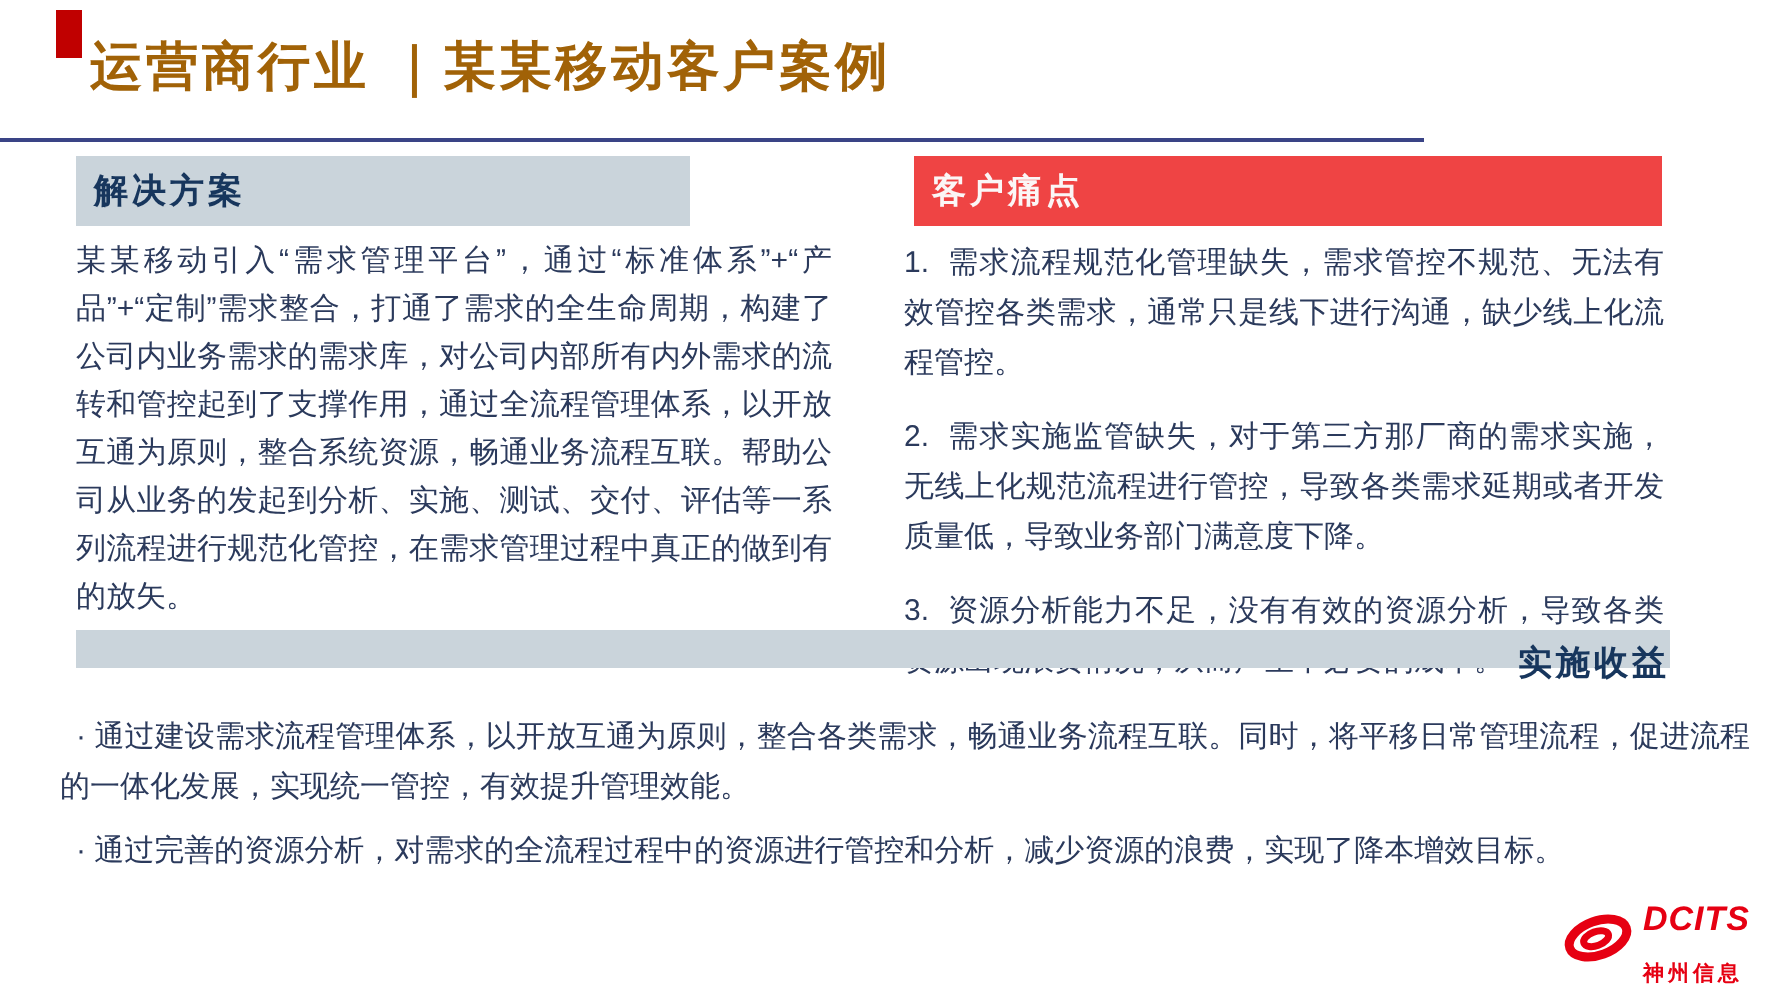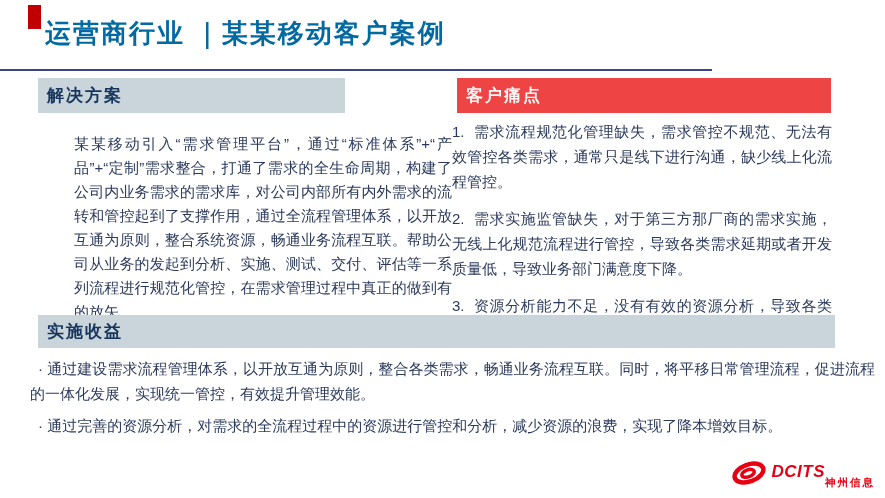--- a/index.html
+++ b/index.html
@@ -7,50 +7,50 @@
     width:885px;height:498px;position:relative;overflow:hidden;
     background:#ffffff;
     font-family:"Liberation Sans","DejaVu Sans",sans-serif;
   }
   .accent-bar{
     position:absolute;left:28px;top:5px;width:13px;height:24px;
     background:#C00000;
   }
   .slide-title{
     position:absolute;left:45px;top:16px;
-    font-size:26px;font-weight:bold;color:#0369a1;letter-spacing:2px;
+    font-size:26px;font-weight:bold;color:#a16207;letter-spacing:2px;
     white-space:nowrap;
   }
   .title-rule{
     position:absolute;left:0;top:69px;width:712px;height:2px;
     background:#3A4486;
   }
   .section-header{
     position:absolute;height:35px;line-height:35px;
     padding-left:9px;box-sizing:border-box;
     font-size:17px;font-weight:bold;letter-spacing:2px;
     background:#CAD4DB;color:#17365D;
   }
   .solution-header{left:38px;top:78px;width:307px;}
   .pain-header{left:457px;top:78px;width:374px;background:#ef4444;color:#FBF6F6;}
-  .benefits-header{left:38px;top:315px;width:797px;height:33px;line-height:33px;}
+  .benefits-header{left:38px;top:315px;width:797px;height:19px;line-height:33px;text-align:right;}
   .body-text{
     position:absolute;font-size:15px;color:#2B3A5C;
     text-align:justify;text-justify:inter-ideograph;
   }
-  .solution-body{left:38px;top:132px;width:378px;line-height:24px;margin-left:36px;}
+  .solution-body{left:38px;top:119px;width:378px;line-height:24px;}
   .pain-body{left:452px;top:119px;width:380px;line-height:25px;}
   .pain-body p{margin:0 0 12px 0;}
   .benefits-body{left:30px;top:356px;width:845px;line-height:25px;}
   .benefits-body p{margin:0 0 7px 0;text-indent:8px;}
   .logo{
     position:absolute;right:10px;bottom:6px;
     display:flex;align-items:center;gap:4px;
   }
-  .logo-text-col{display:flex;flex-direction:row;line-height:1;}
+  .logo-text-col{display:flex;flex-direction:column;line-height:1;}
   .logo-brand{
     font-size:17px;font-weight:bold;font-style:italic;
     color:#E60012;letter-spacing:0.5px;
   }
   .logo-company{
     font-size:10.5px;font-weight:bold;color:#E60012;
     letter-spacing:2px;margin-top:14px;
   }
 </style>
 </head>

